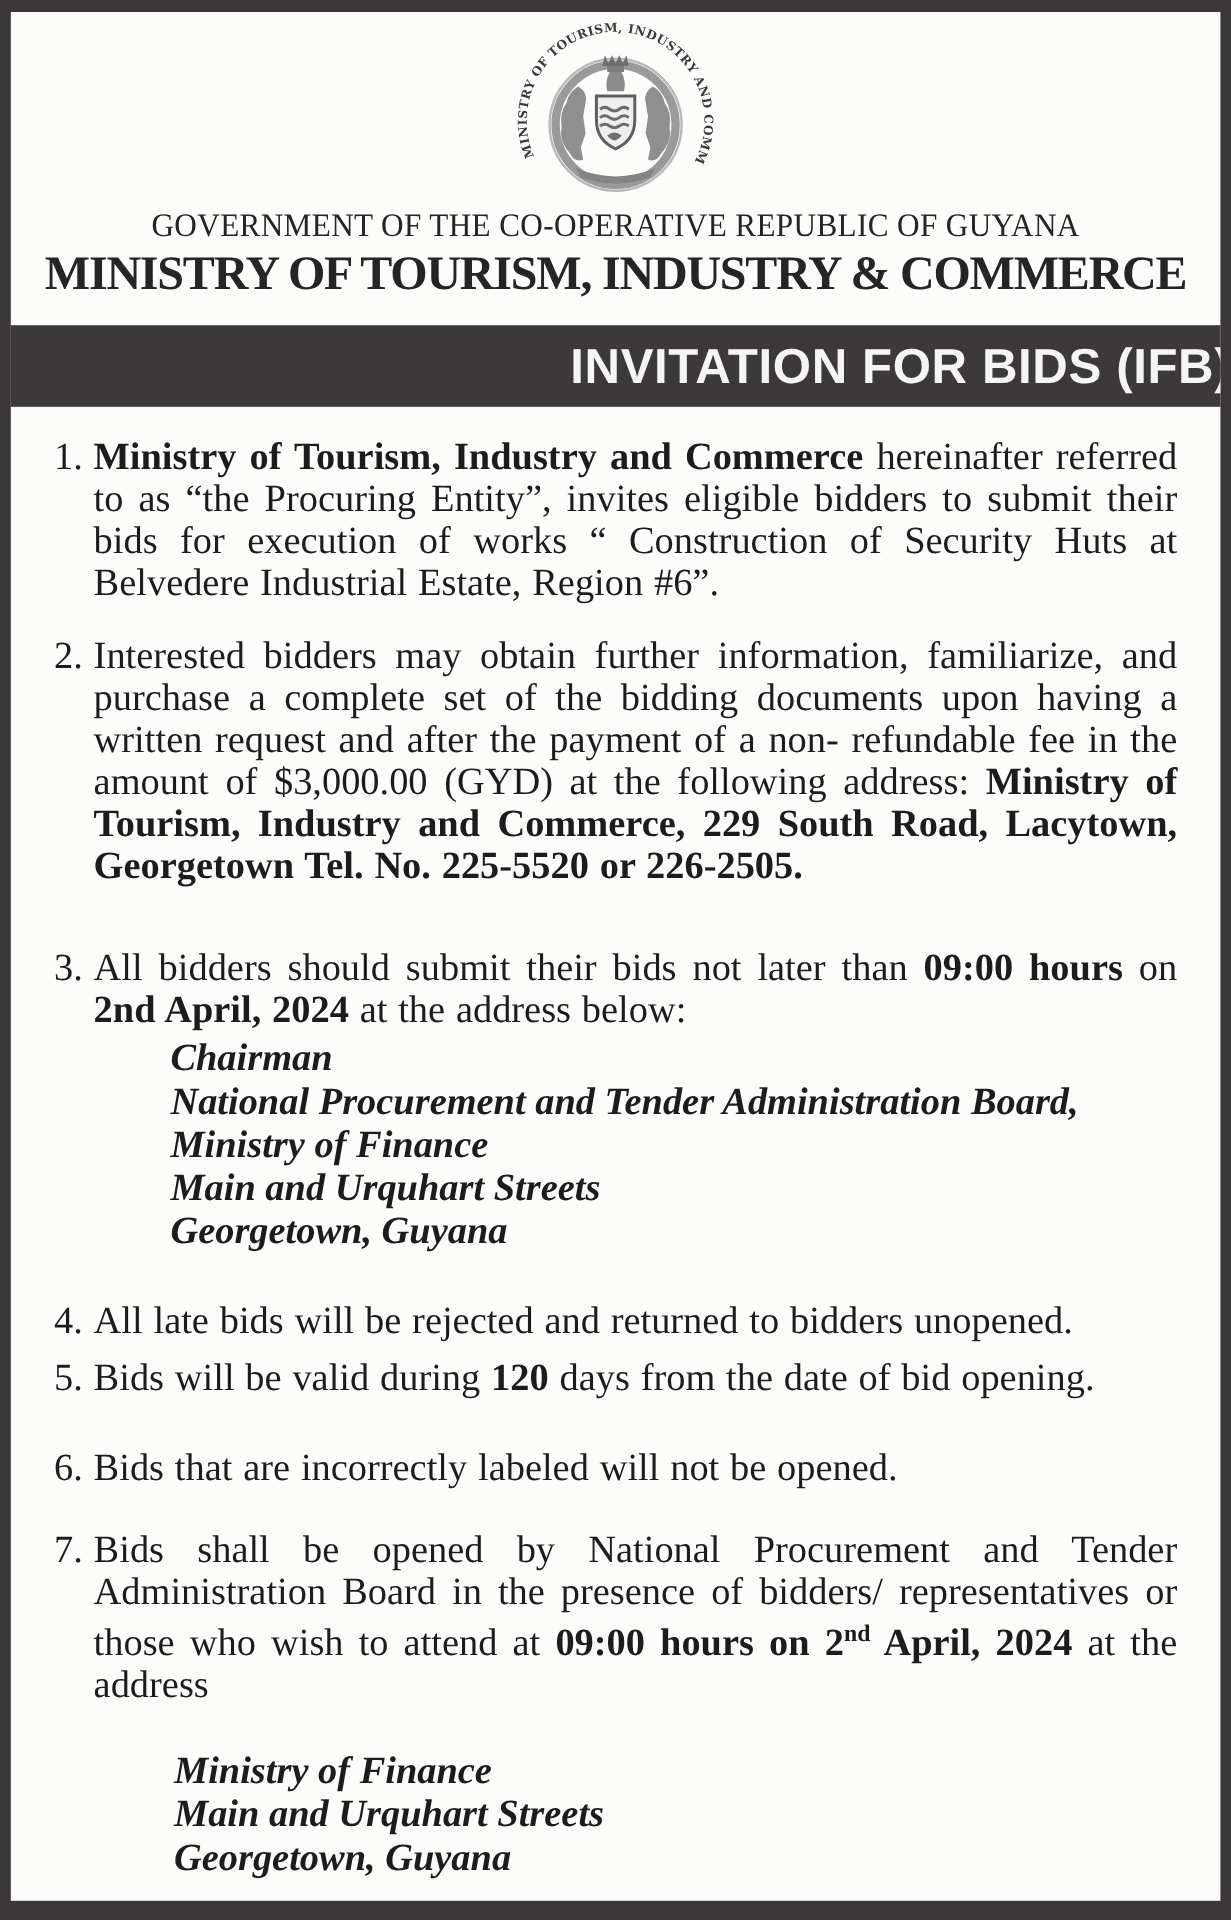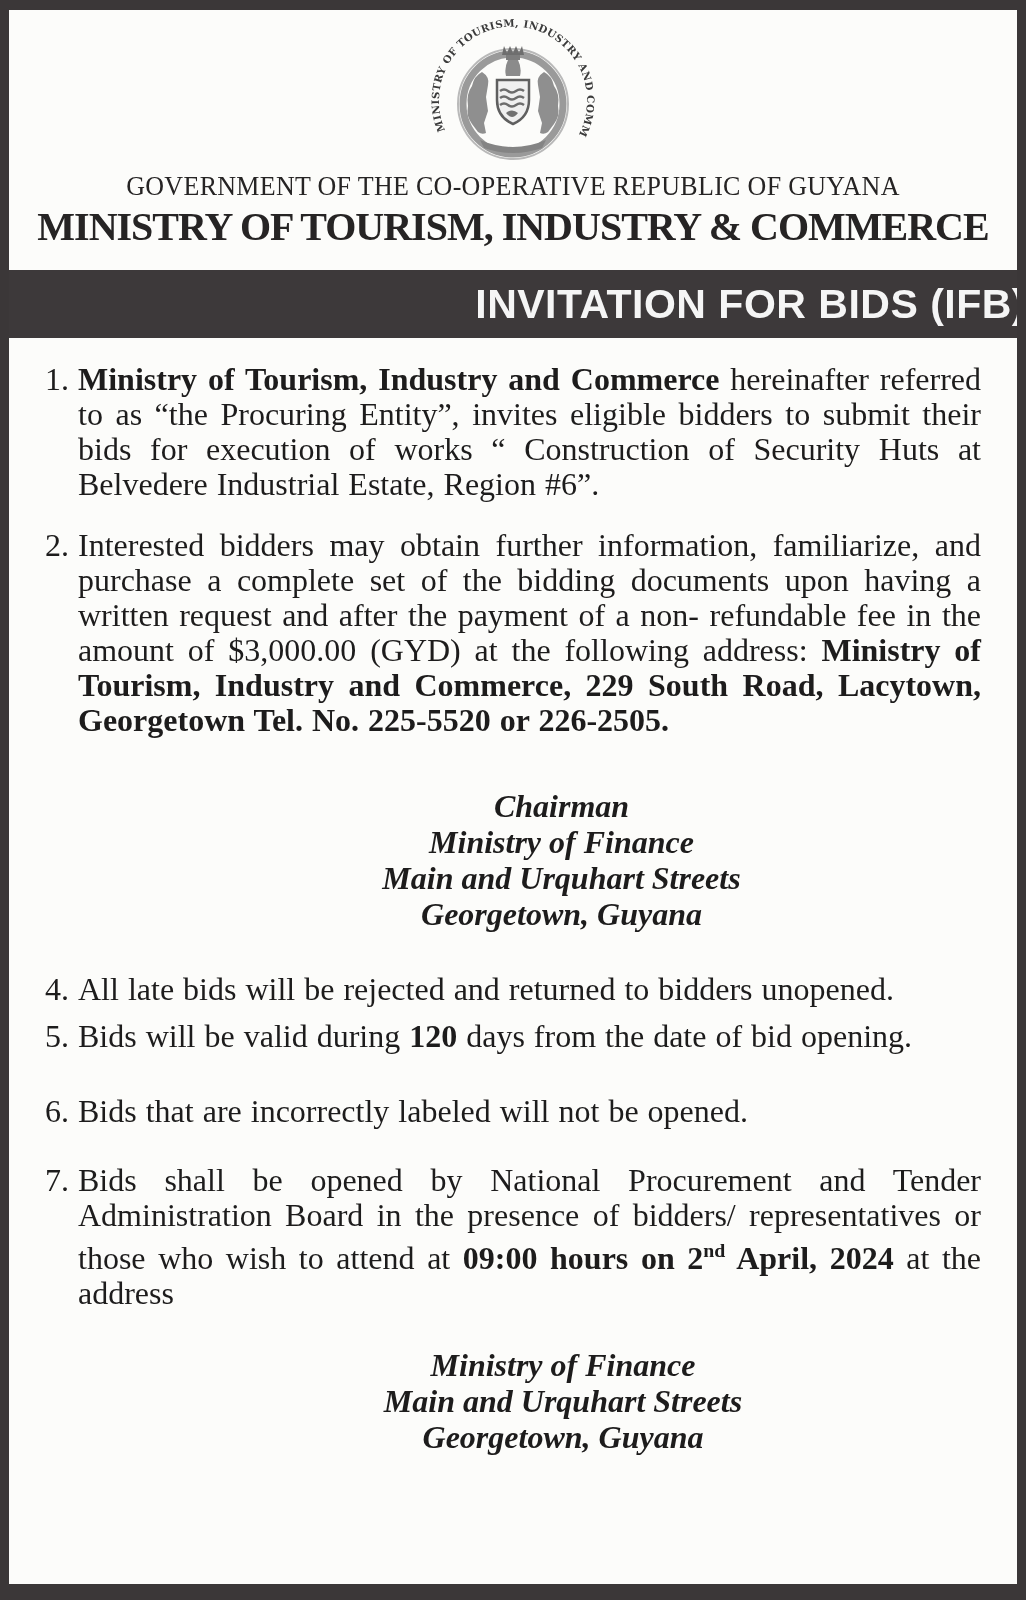--- a/index.html
+++ b/index.html
@@ -70,21 +70,21 @@
     line-height:35px;
     margin:0 0 26px 0;
     word-spacing:1px;
   }
   .para .num{ margin-right:9px; }
   .b{ font-weight:bold; }
   sup.b{ font-size:.62em; }
   .gap-lg{ margin-bottom:50px; }
   .addr{
     margin:4px 0 40px 97px;
-    text-align:center;
+    text-align:left;
     text-indent:0;
   }
   .addr-line{
     font-weight:bold;
     font-style:italic;
     line-height:36px;
     white-space:pre-wrap;
   }
   .addr-footer{ margin:8px 0 0 100px; }
   .mb-28{ margin-bottom:12px; }
@@ -138,22 +138,26 @@
     <div class="content">
 
       <div class="para">
         <span class="num">1.</span><span class="rich"><span class="b">Ministry of Tourism, Industry and Commerce</span><span> hereinafter referred to as “the Procuring  Entity”, invites eligible bidders to submit their bids for execution of works “ Construction of Security Huts at Belvedere Industrial Estate, Region #6”.</span></span>
       </div>
 
       <div class="para gap-lg">
         <span class="num">2.</span><span class="rich"><span>Interested bidders may obtain further information, familiarize, and purchase a complete  set of the bidding  documents upon having a written request and after the payment of a non- refundable fee in the amount of $3,000.00 (GYD) at the following address: </span><span class="b">Ministry of  Tourism, Industry and Commerce, 229 South Road, Lacytown, Georgetown Tel. No.  225-5520 or 226-2505.</span></span>
       </div>
 
+      <div class="para" style="margin-bottom:2px;">
+        <span class="num">3.</span><span class="rich"><span>All bidders should submit their bids not later than </span><span class="b">09:00 hours</span><span> on </span><span class="b">2nd April, 2024</span><span> at  the address below:</span></span>
+      </div>
       <div class="addr">
           <div class="addr-line">Chairman</div>
+          <div class="addr-line">National Procurement and Tender Administration Board,</div>
           <div class="addr-line">Ministry of Finance</div>
           <div class="addr-line">Main and Urquhart Streets</div>
           <div class="addr-line">Georgetown, Guyana</div>
         </div>
 
       <div class="para mb-28">
         <span class="num">4.</span><span class="rich"><span>All late bids will be rejected and returned to bidders unopened.</span></span>
       </div>
 
       <div class="para mb-40">

